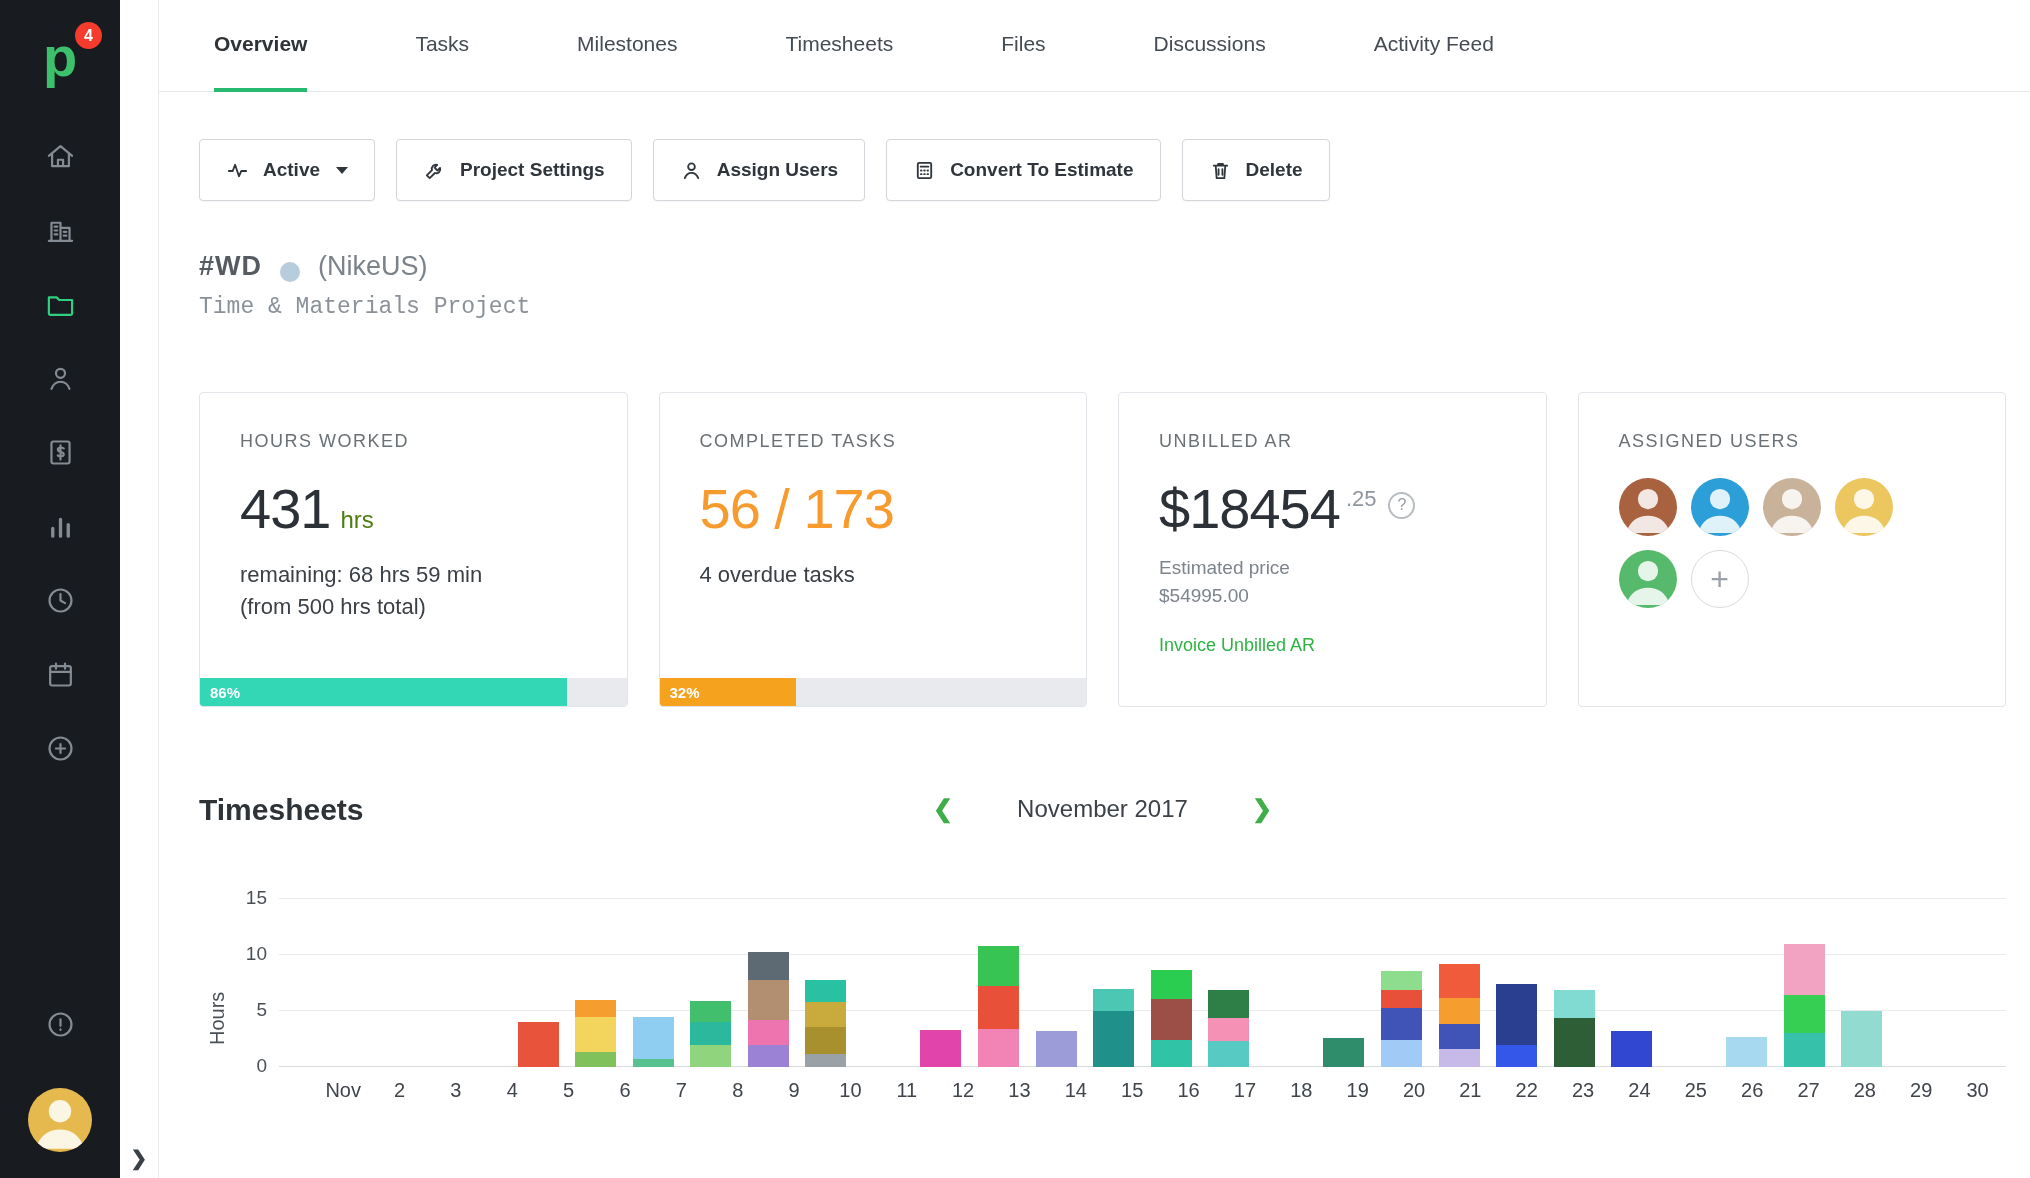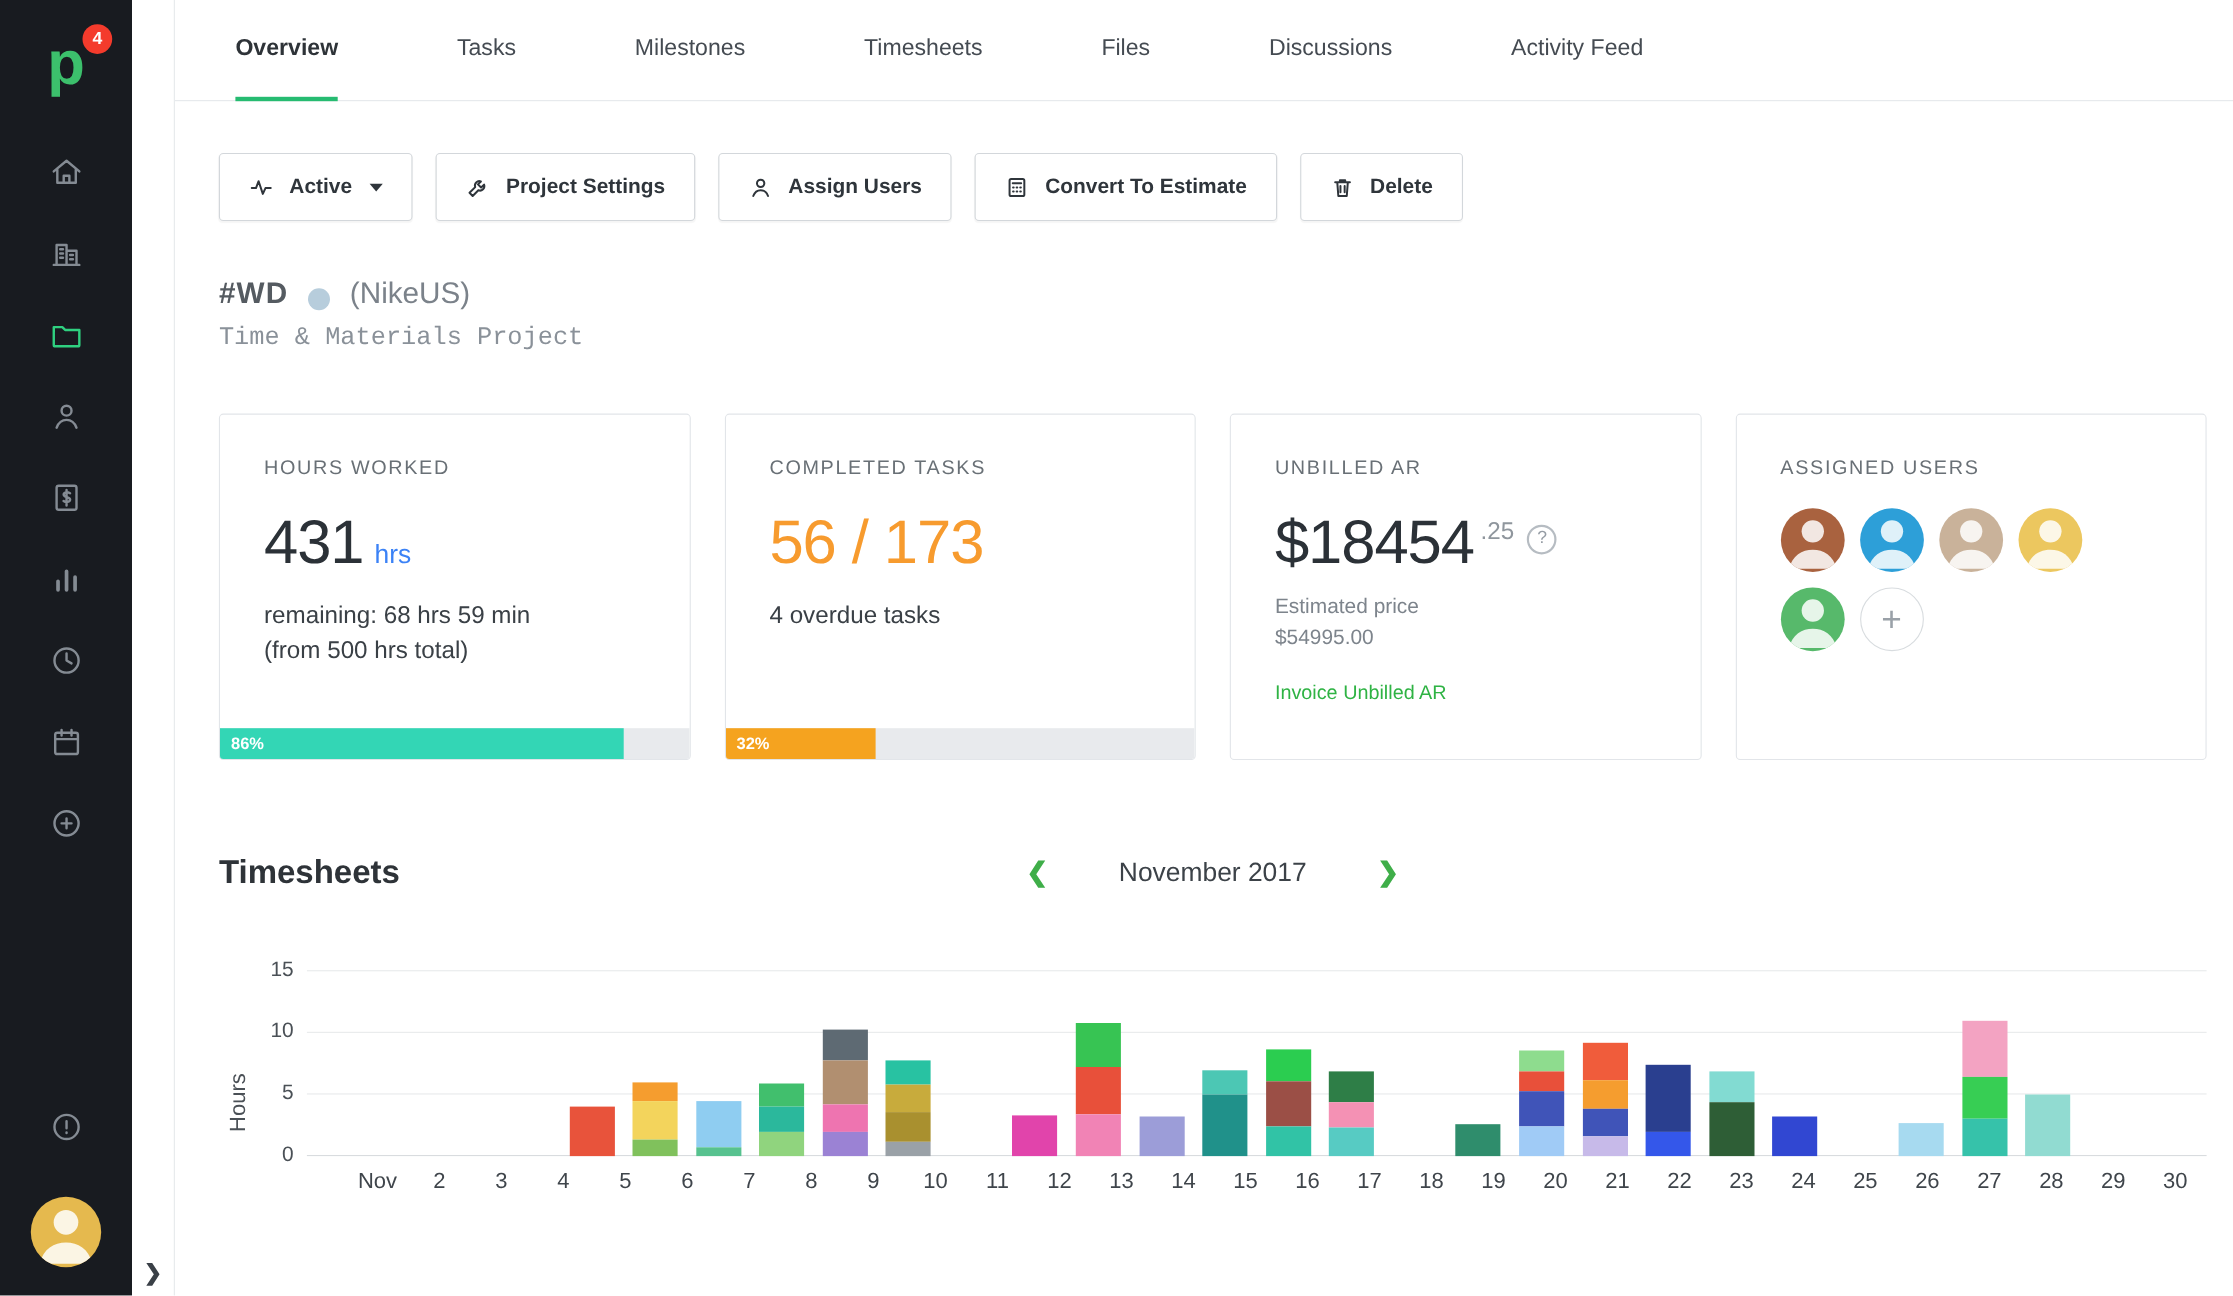--- a/index.html
+++ b/index.html
@@ -43,27 +43,27 @@
   .caret { width:0; height:0; border-left:6px solid transparent; border-right:6px solid transparent; border-top:7px solid #2f353b; margin-left:2px; }
 
   .title-row { margin-top:50px; display:flex; align-items:baseline; gap:18px; }
   .page-title { font-size:46px; font-weight:500; color:#30363c; }
   .project-code { font-size:27px; font-weight:600; color:#555b61; letter-spacing:1px; }
   .status-dot { width:20px; height:20px; border-radius:50%; background:#b7cddc; align-self:center; margin-top:10px; }
   .client-name { font-size:27px; color:#7b828a; }
   .subtitle { margin-top:12px; font-size:23px; color:#8a9199;font-family:Liberation Mono, monospace; }
 
   
-  .cards { margin-top:56px; display:flex; gap:31px; }
+  .cards { margin-top:72px; display:flex; gap:31px; }
   .card { flex:1; height:315px; border:1px solid #e2e5e9; border-radius:4px; position:relative; padding:38px 40px; overflow:hidden; background:#fff; }
   .card-label { font-size:18px; letter-spacing:1.5px; color:#697076; }
   .big-line { margin-top:24px; display:flex; align-items:baseline; }
   .big-number { font-size:56px; font-weight:500; color:#2b3137; letter-spacing:-1px; }
   .big-number.orange { color:#f79b2e; }
-  .big-unit { font-size:24px; color:#3b82f6; margin-left:10px; font-weight:500; }
+  .big-unit { font-size:24px; color:#4d7c0f; margin-left:10px; font-weight:500; }
   .cents { font-size:22px; color:#8f969d; position:relative; top:-22px; margin-left:6px; font-weight:400; }
   .help-badge { width:27px; height:27px; border-radius:50%; border:2px solid #b6bcc2; color:#969da5; font-size:16px;
                 display:inline-flex; align-items:center; justify-content:center; margin-left:12px; position:relative; top:-18px; cursor:pointer; }
   .card-text { margin-top:18px; font-size:22px; color:#3a4046; line-height:1.45; }
   .muted { color:#7d848c; font-size:19px; }
   .mt14 { margin-top:16px; } .mt6 { margin-top:6px; }
   .green-link { margin-top:28px; font-size:18px; color:#2fb344; font-weight:500; cursor:pointer; display:inline-block; }
   .progress-track { position:absolute; left:0; right:0; bottom:0; height:28px; background:#e8eaed; }
   .progress-fill { height:100%; display:flex; align-items:center; padding-left:10px; color:#fff; font-size:15px; font-weight:bold; }
 

